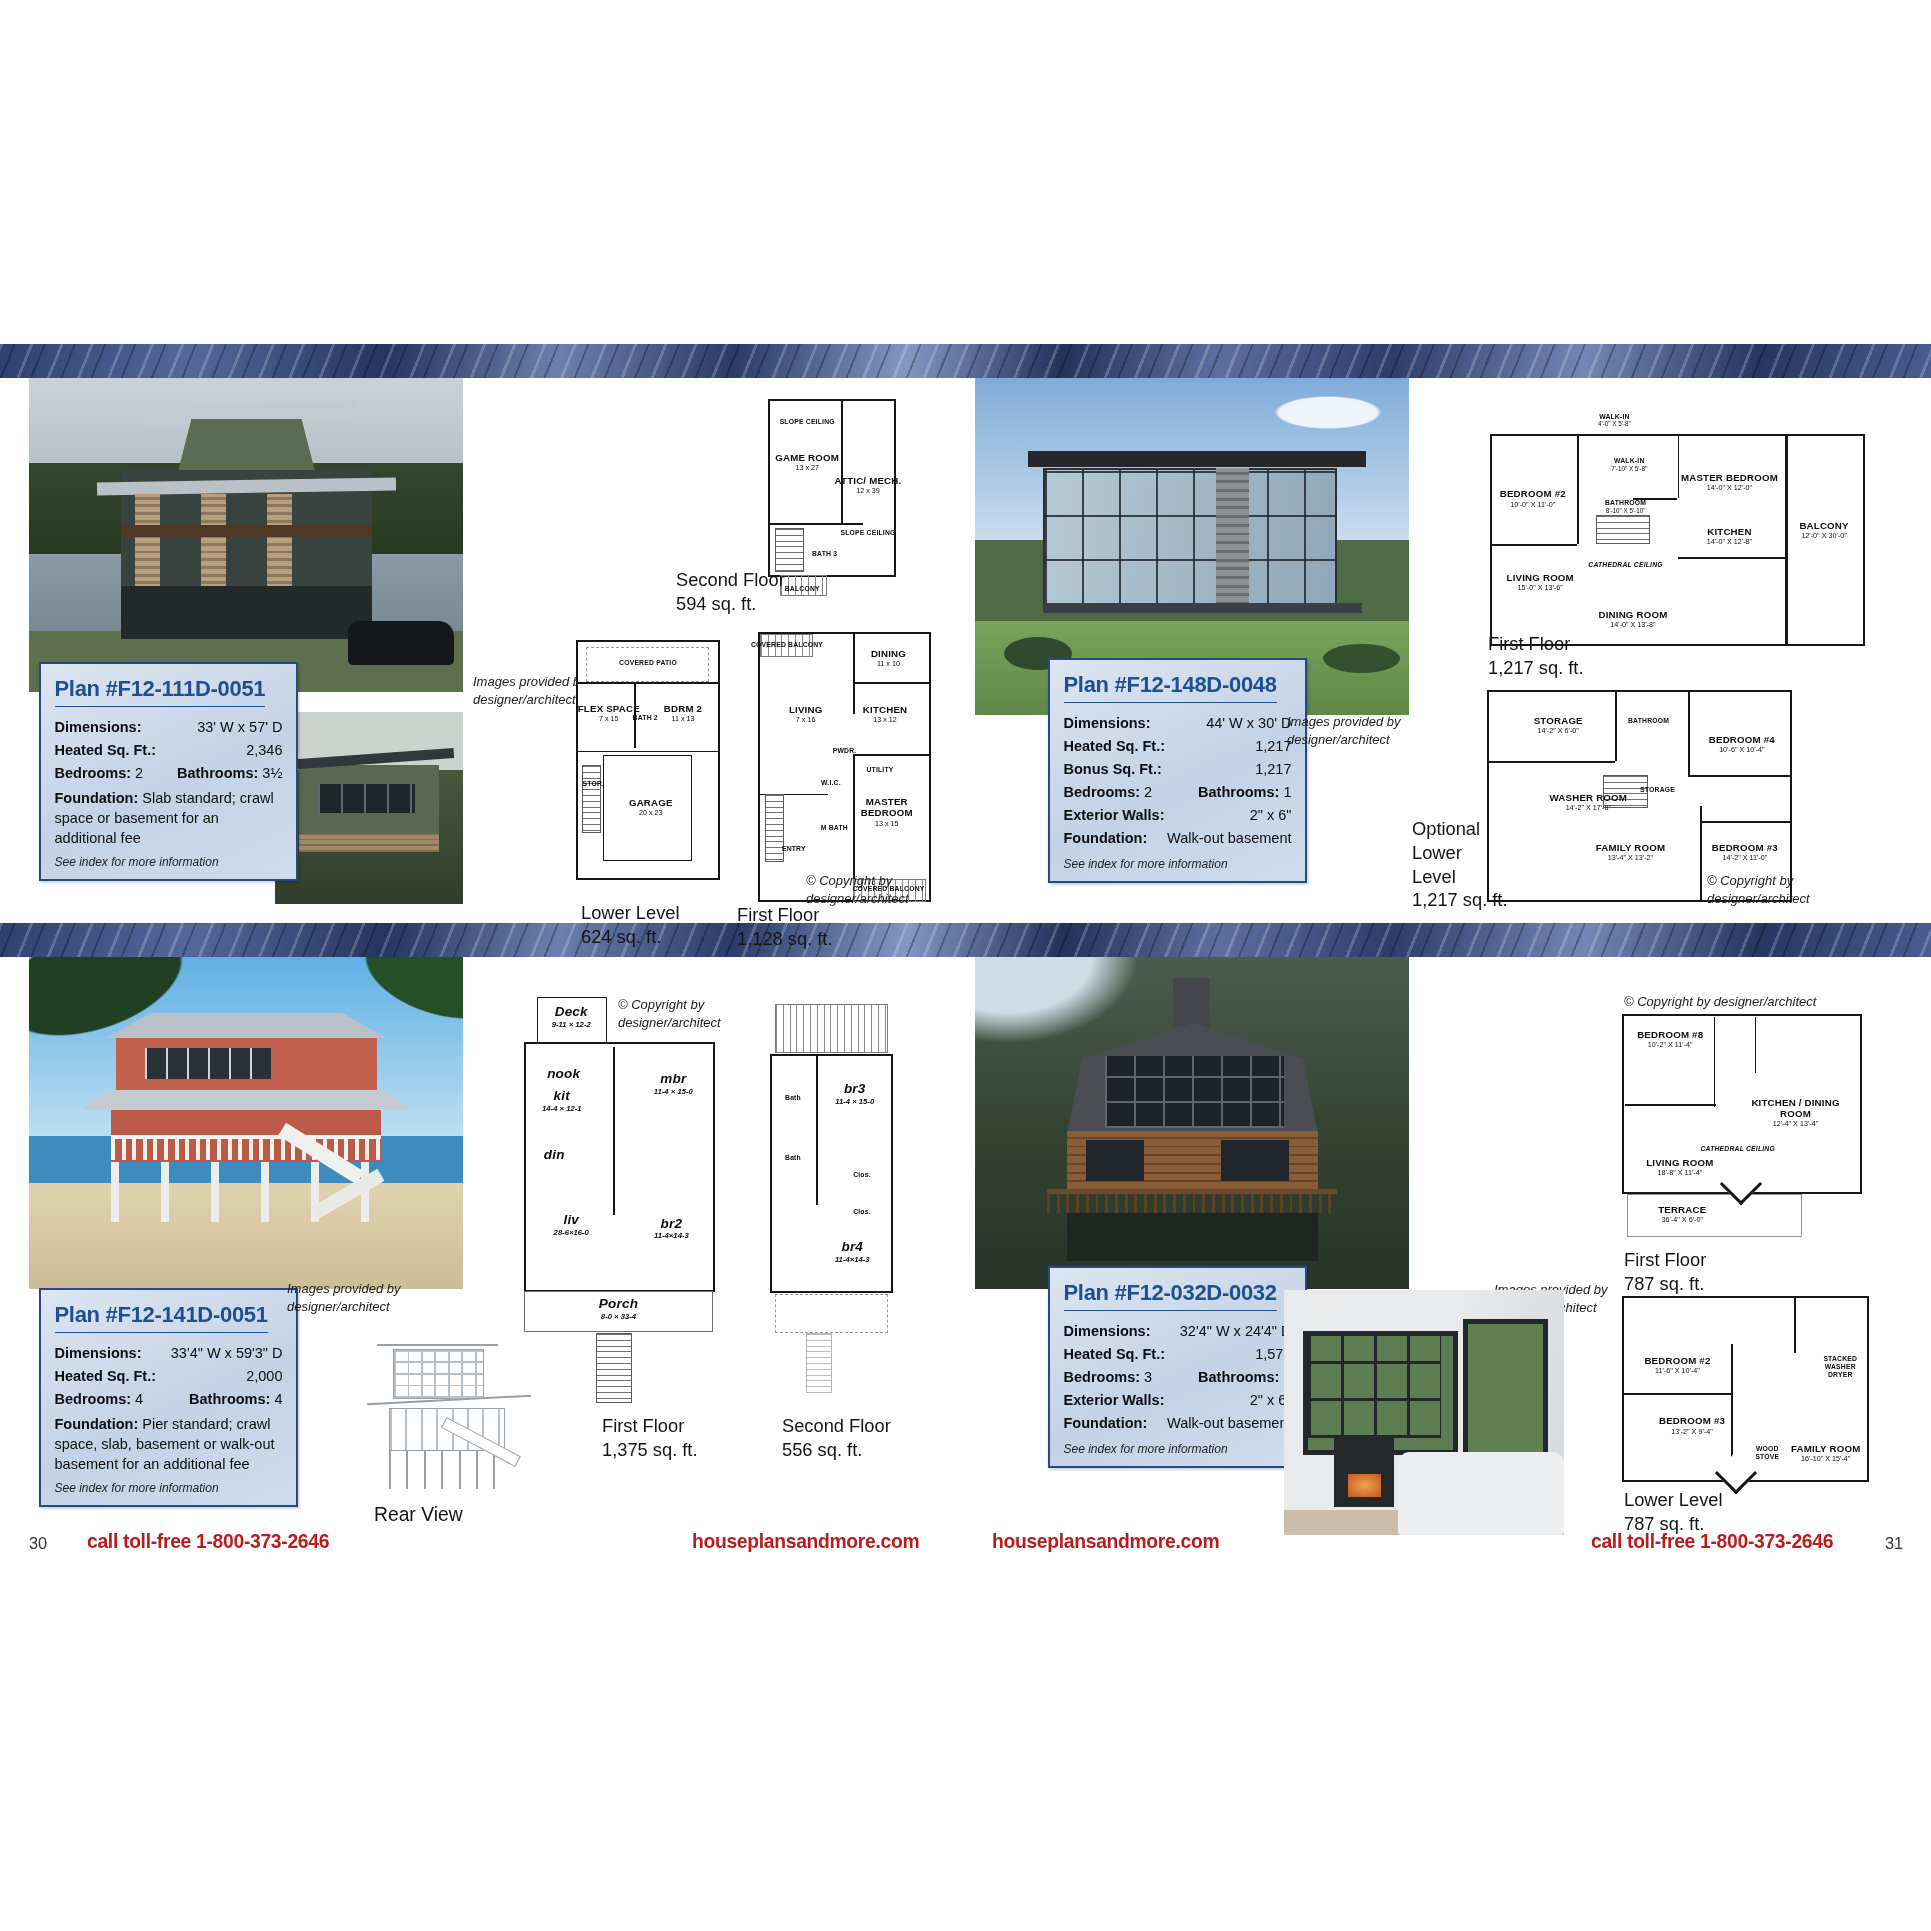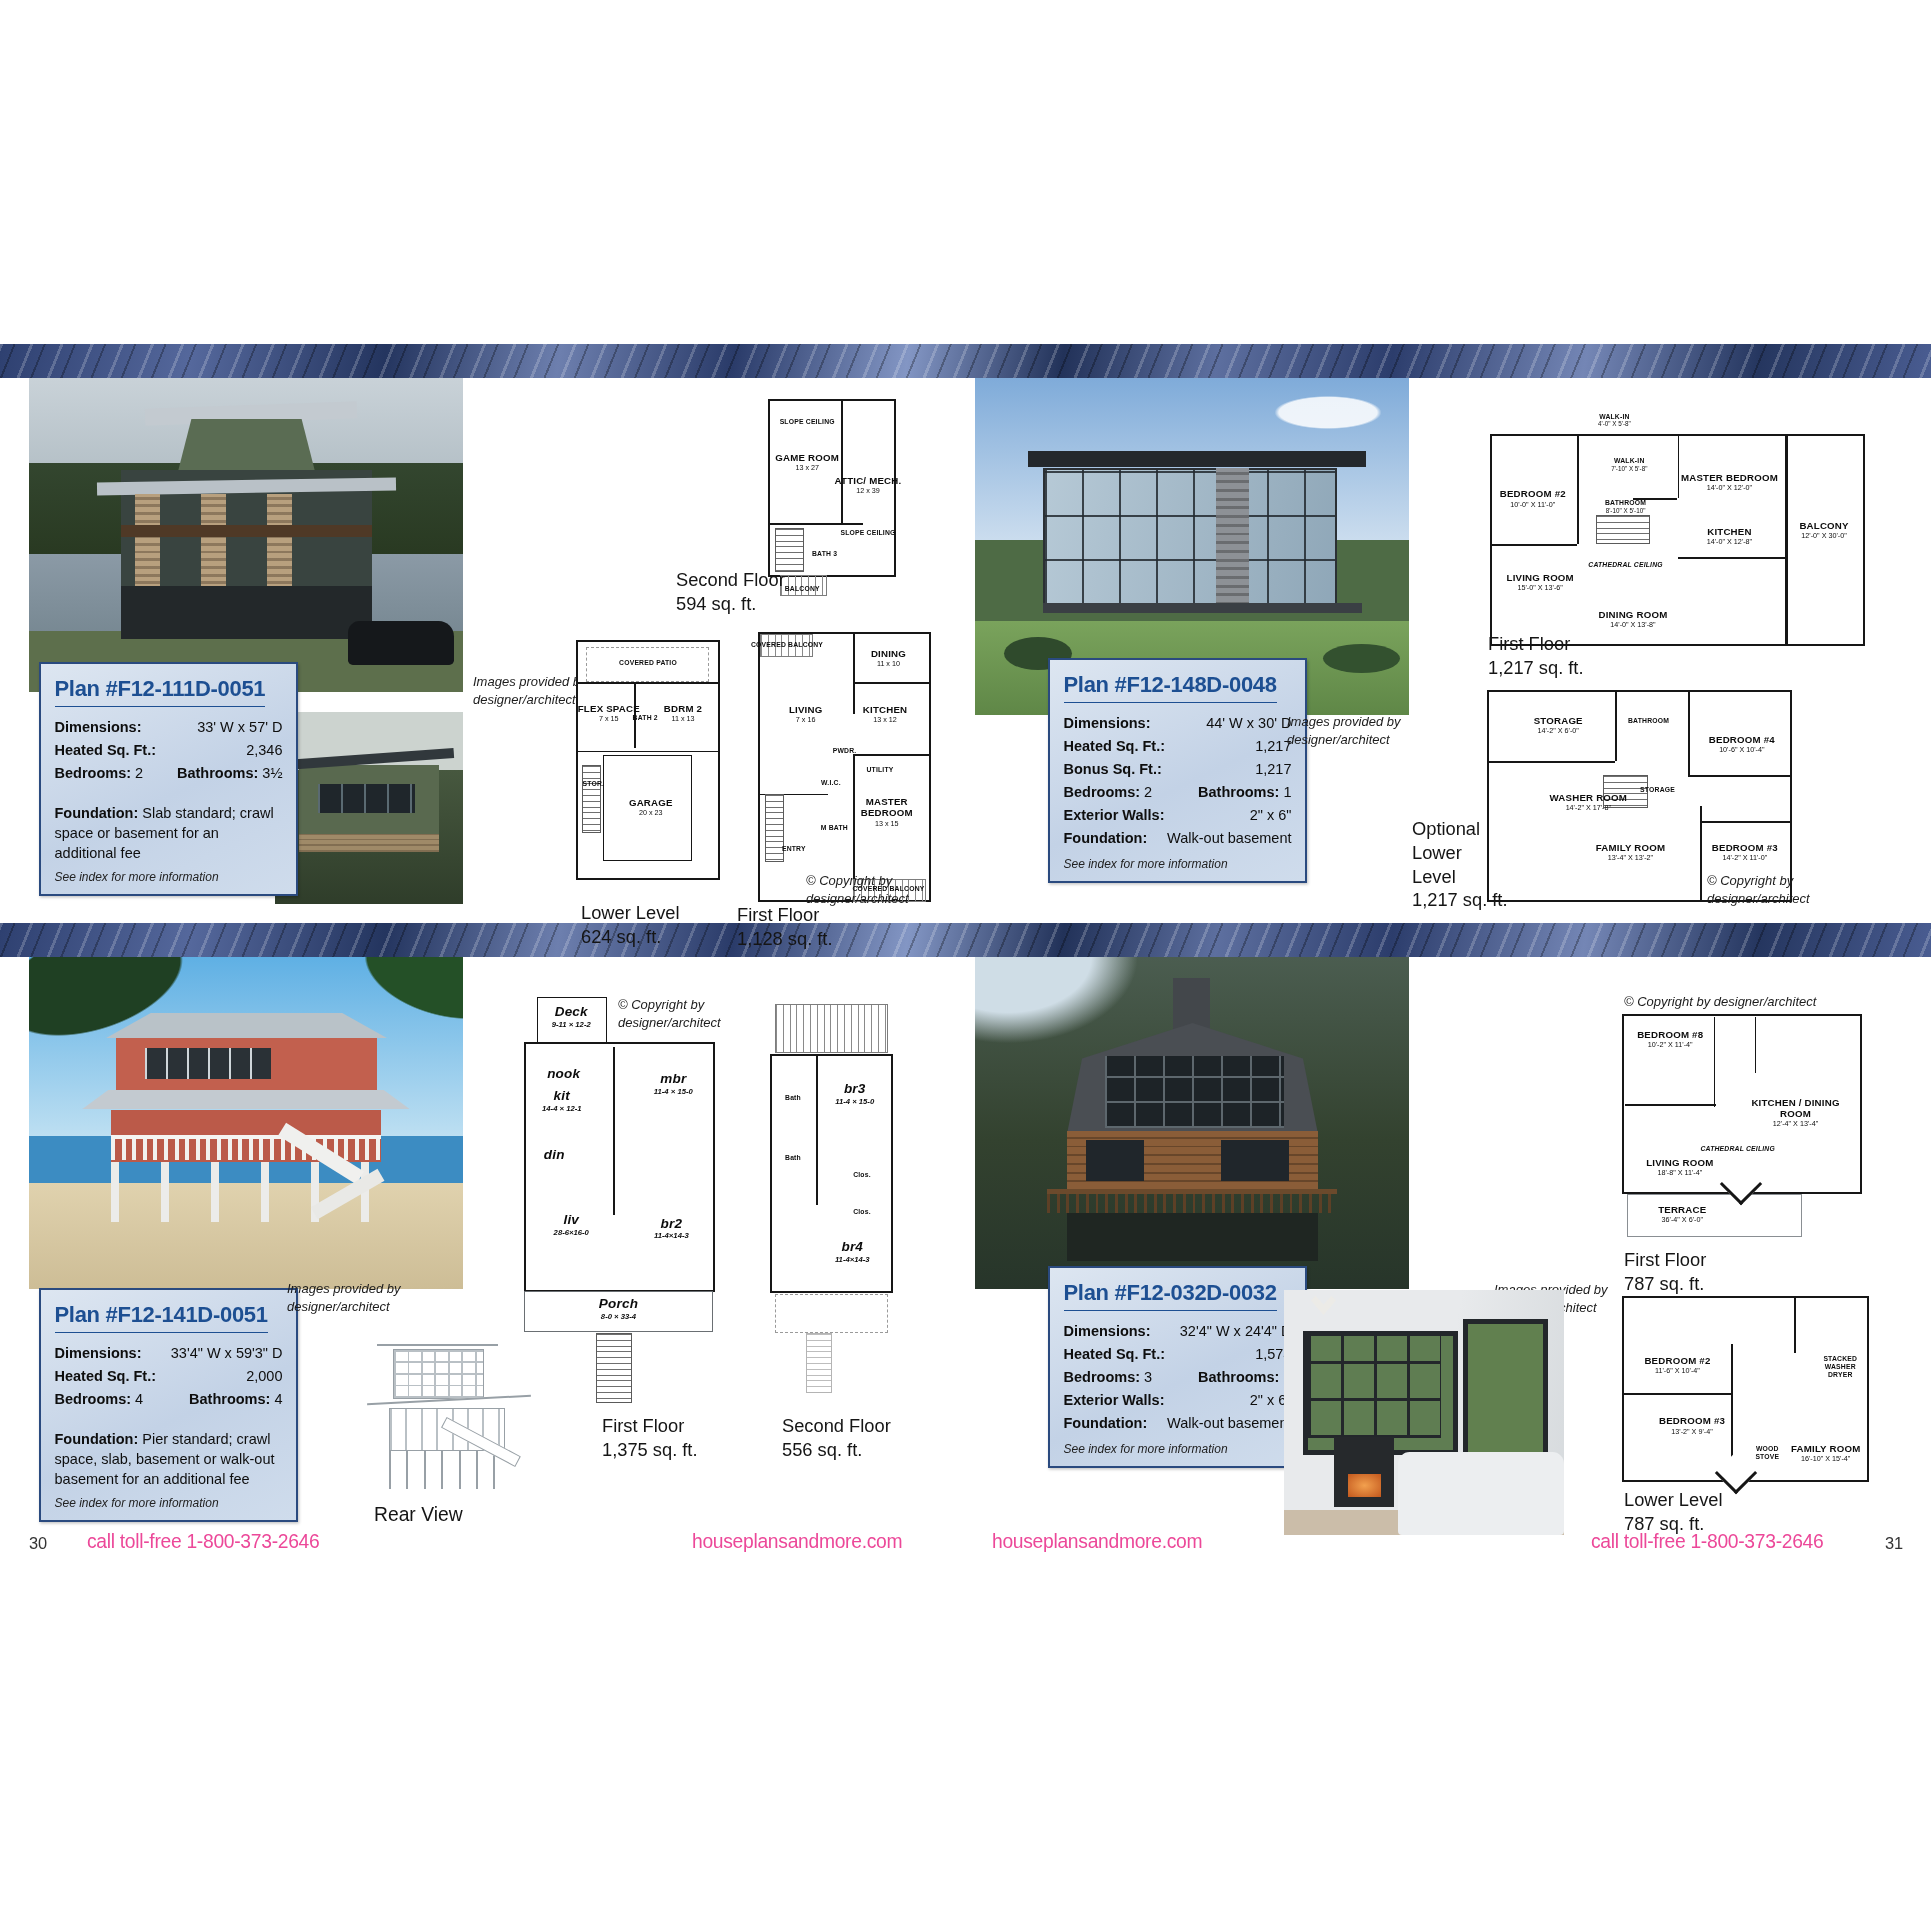--- a/index.html
+++ b/index.html
@@ -16,21 +16,21 @@
   
   .photo{overflow:hidden;background:#9aa4ab}
   .pel{position:absolute}
   
   .ibox{background:linear-gradient(155deg,#dde6f1,#c3d2e6 55%,#cfdcec);
     border:2.9px solid #2a4a7f;padding:11.6px 13.5px 9.7px;box-shadow:1px 1.9px 2.9px rgba(0,0,0,.25)}
   .ibt{font-weight:bold;font-size:22px;color:#1d4f92;letter-spacing:-0.3px;
     border-bottom:1.9px solid #1d4f92;padding-bottom:4.8px;margin-bottom:8.7px;display:inline-block;white-space:nowrap}
   .ibr{display:flex;justify-content:space-between;font-size:14.5px;line-height:23px;color:#0e0e0e}
   .lab{font-weight:bold}
-  .ibf{font-size:14.5px;line-height:20px;color:#0e0e0e;margin-top:18px}
+  .ibf{font-size:14.5px;line-height:20px;color:#0e0e0e;margin-top:3px}
   .ibn{font-style:italic;font-size:12px;color:#222;margin-top:6.8px}
   
   .cap{font-size:18.3px;color:#151515;line-height:1.3}
   .credit,.copy{font-style:italic;font-size:13px;color:#1c1c1c;line-height:1.35}
   
   .plan{background:#fff;border:2.9px solid #161616;overflow:visible}
   .frame{position:absolute;background:#fff;border:2.9px solid #161616}
   .thin{position:absolute;border:1.9px solid #6a6f73;background:#fff}
   .w{position:absolute;background:#161616}
   .rm{position:absolute;transform:translate(-50%,-50%);text-align:center;color:#0c0c0c;white-space:nowrap}
@@ -39,21 +39,21 @@
   .tiny .rn{font-size:6.8px}
   .tiny .rd{font-size:6.3px}
   .hand .rn{font-size:13.5px;font-style:italic}
   .hand .rd{font-size:7.7px;font-style:italic;font-weight:bold}
   .wrap{white-space:normal}
   .stairs{position:absolute;background:repeating-linear-gradient(180deg,#6f6f6f 0 1px,transparent 1px 5.8px);border:1px solid #5a5a5a}
   .hpatch{position:absolute;background:repeating-linear-gradient(90deg,#8a8a8a 0 1px,transparent 1px 6.8px);border:1px solid #7d7d7d}
   .dash{position:absolute;border:1.9px dashed #9a9a9a;background:#fff}
   .prow{position:absolute;width:27px;height:27px;border-right:3.9px solid #161616;border-bottom:3.9px solid #161616;background:#fff;transform:rotate(45deg)}
   
-  .footer{font-weight:normal;color:#ec4899;font-size:19.3px;letter-spacing:-0.3px}
+  .footer{font-weight:bold;color:#b91c1c;font-size:19.3px;letter-spacing:-0.3px}
   .pagenum{color:#333;font-size:16.4px}
   
   .sk{position:absolute;border:1.9px solid #98a0a6;background:#fff}
 </style>
 </head>
 <body>
 
 <div class="canvas">
 
   <div class="band abs" style="top:344px">

